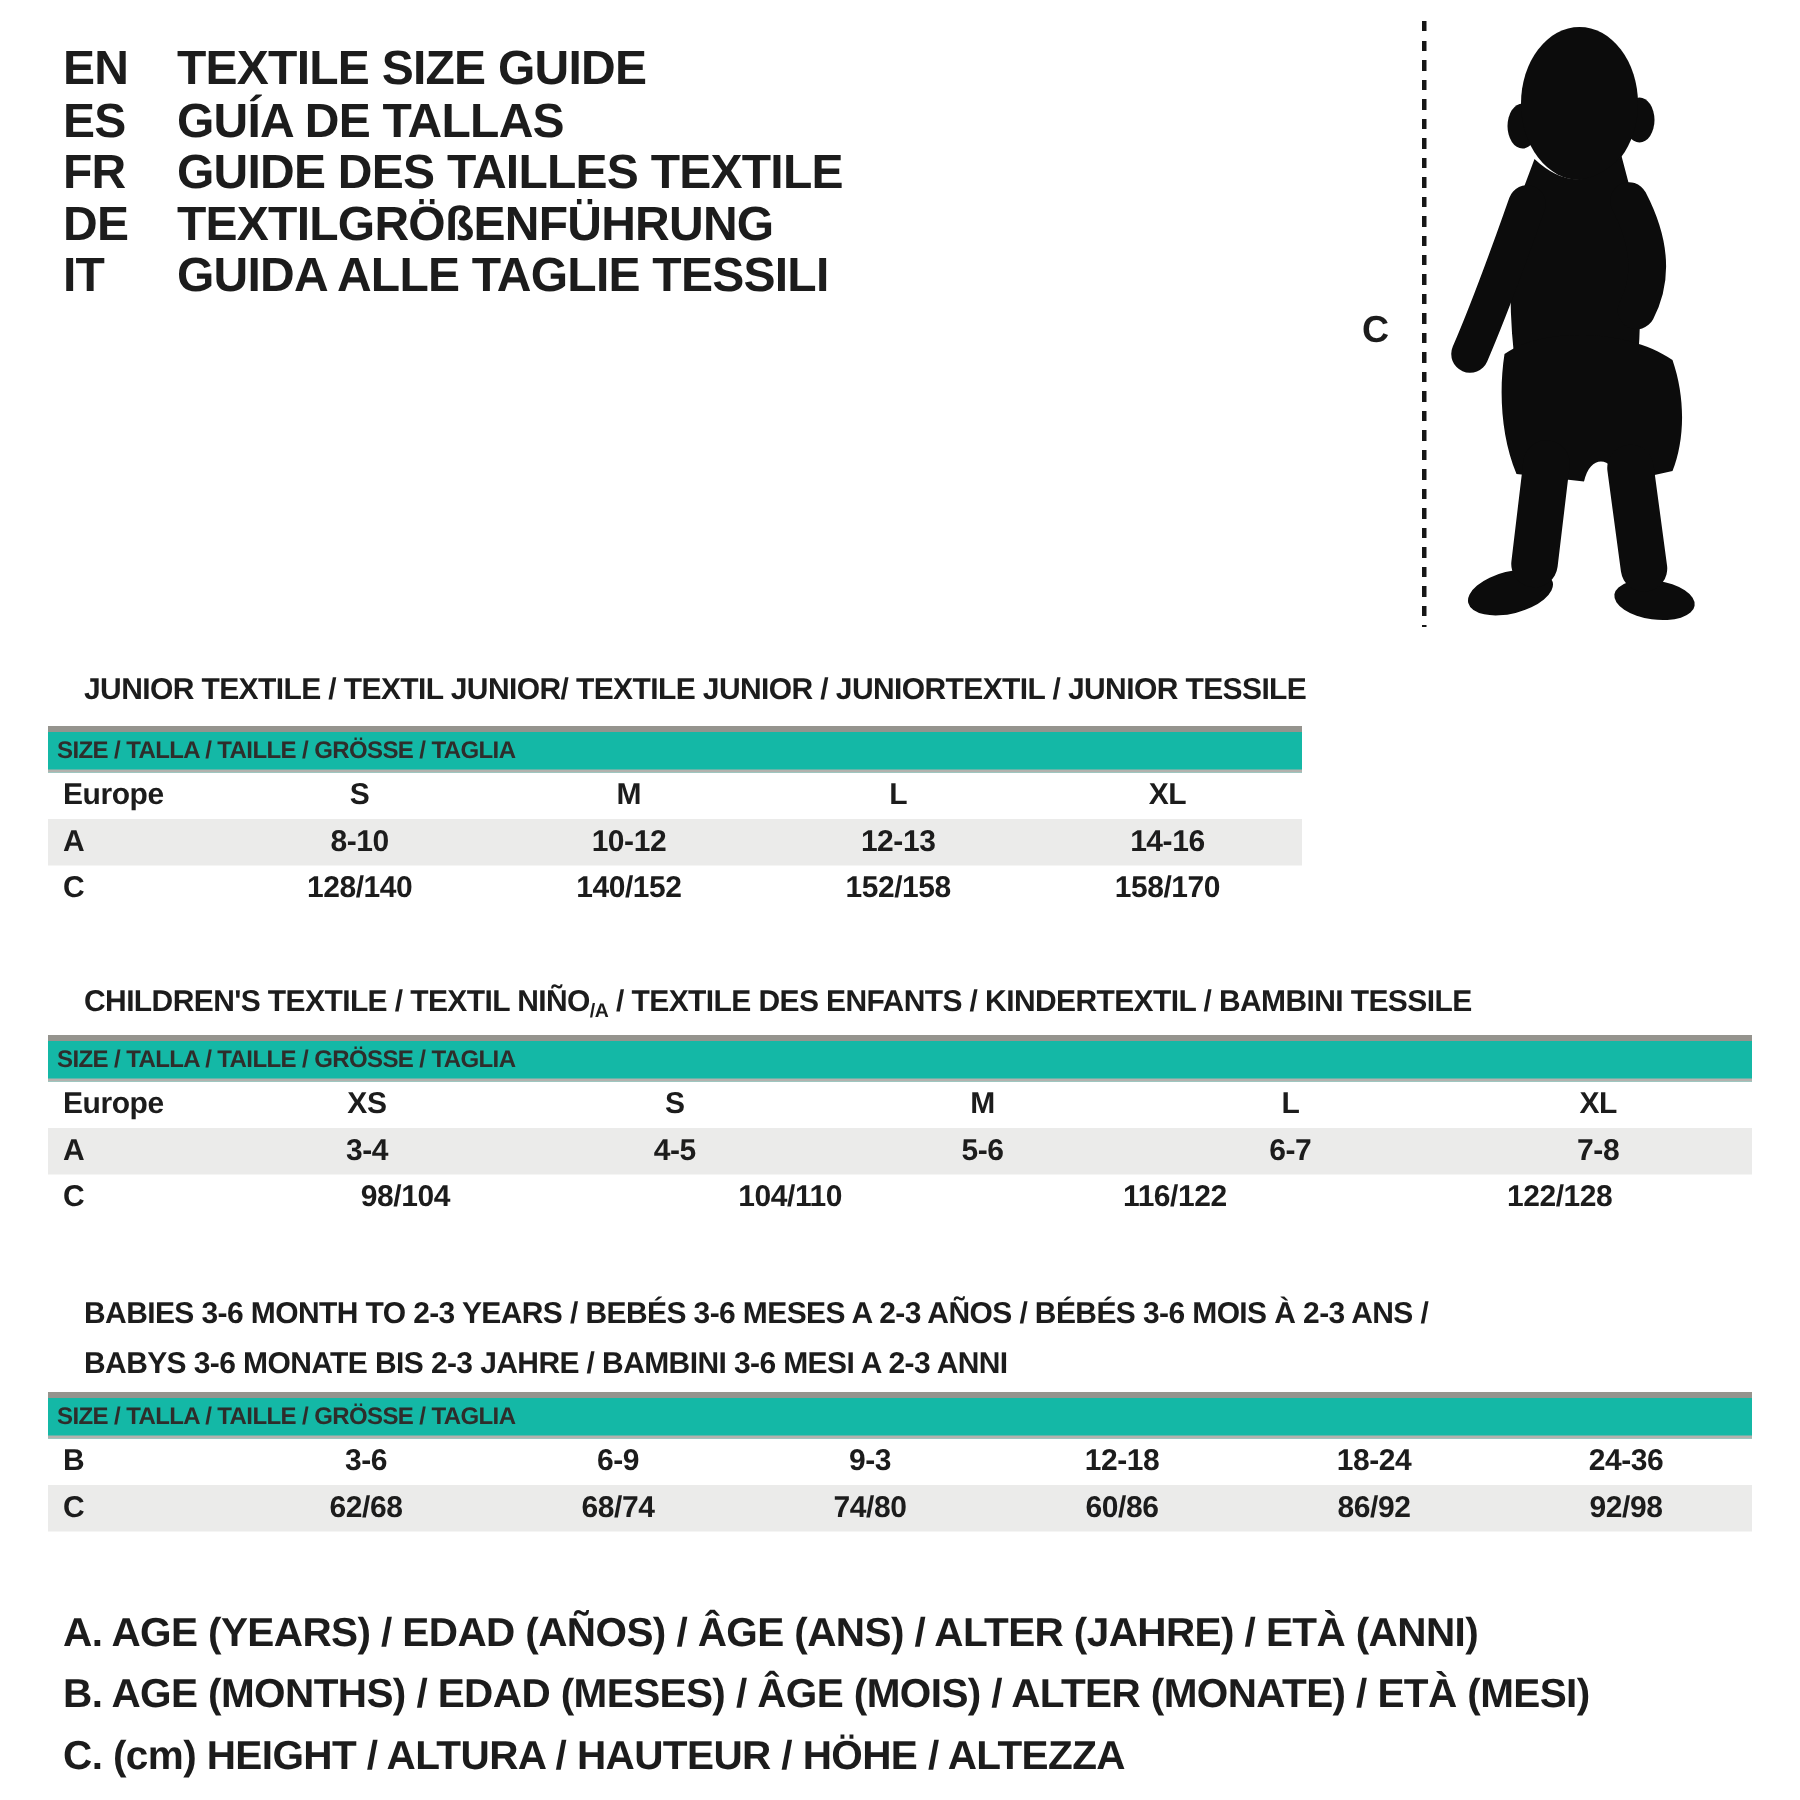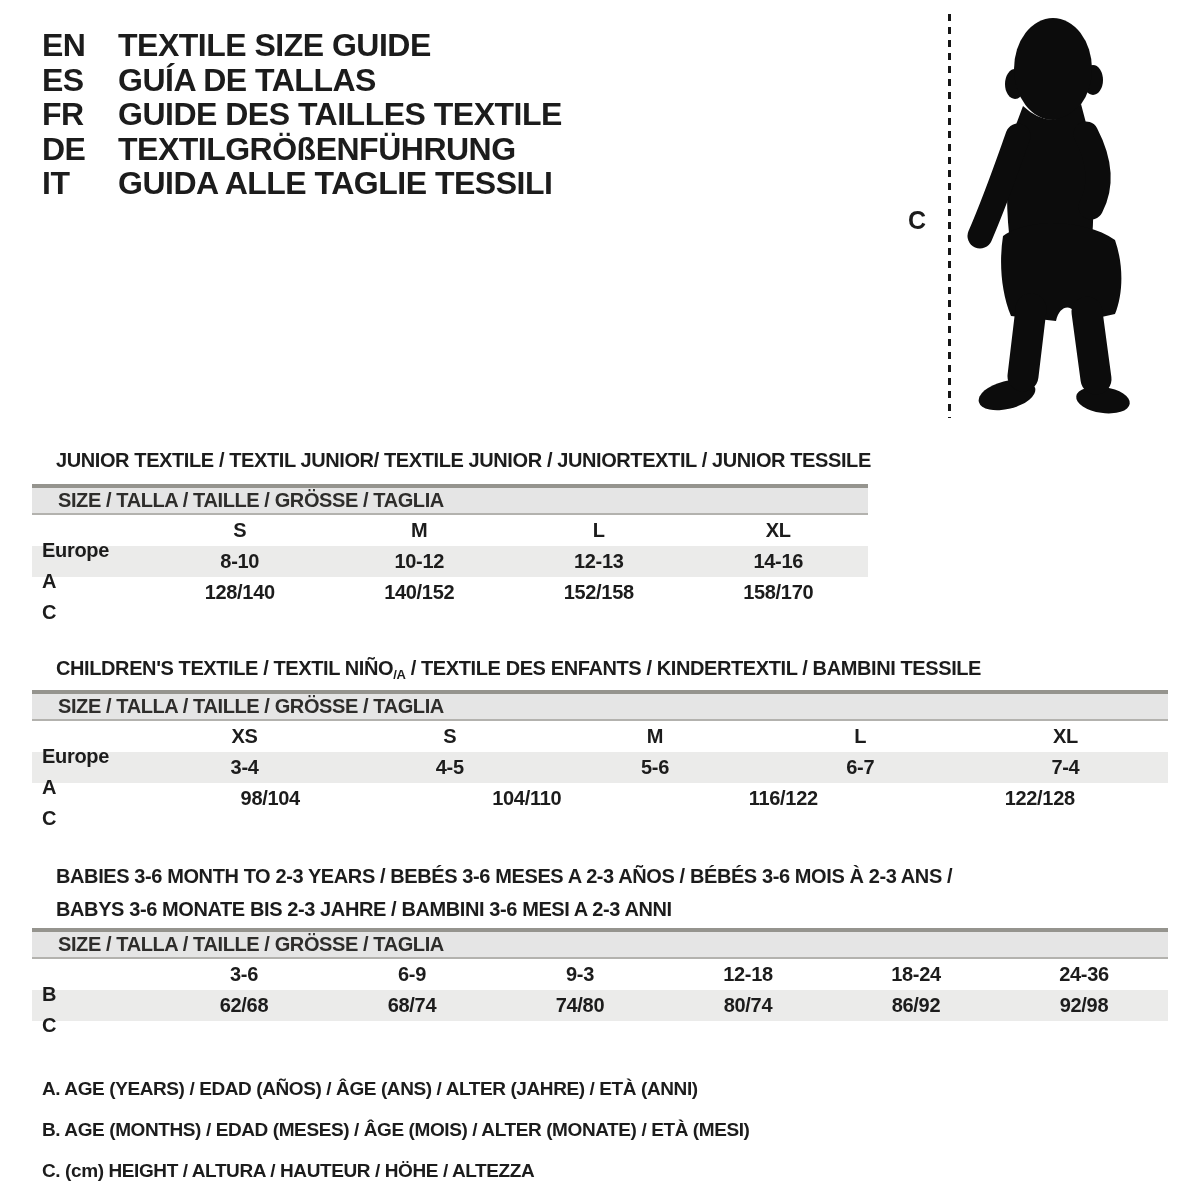--- a/index.html
+++ b/index.html
@@ -20,37 +20,37 @@
   .baby-svg{position:absolute;left:963px;top:14px;width:177px;height:406px;}
   
   .sec-title{
     position:absolute;left:42px;margin:14px;font-size:20px;letter-spacing:-0.4px;
     font-weight:700;white-space:nowrap;line-height:24px;
   }
   .sub-a{font-size:13px;vertical-align:-4px;letter-spacing:-0.3px;}
   
   .size-table{position:absolute;left:32px;}
   .t-head{
-    height:25px;line-height:25px;padding-left:26px;font-size:20px;letter-spacing:-0.4px;
-    color:#2e2d2b;background:#e5e5e5;
+    height:25px;line-height:25px;padding-left:6px;font-size:16px;letter-spacing:-0.4px;
+    color:#2e2d2b;background:#14b8a6;
     border-top:4px solid #95948e;border-bottom:2px solid #b3b2ae;
   }
   .t-row{display:flex;height:31px;line-height:31px;font-size:20px;letter-spacing:-0.3px;}
   .t-row.shaded{background:#ebebea;}
-  .t-label{padding-left:10px;box-sizing:border-box;margin-top:20px;}
+  .t-label{padding-left:10px;box-sizing:border-box;}
   .junior .t-label{width:118px;}
   .childrens .t-label{width:110px;}
   .babies .t-label{width:128px;}
   .t-cell{flex:1;text-align:center;}
   .junior{width:836px;top:484px;}
   .childrens{width:1136px;top:690px;}
   .babies{width:1136px;top:928px;}
   
   .legend{position:absolute;left:42px;top:1068px;}
-  .legend-line{height:41px;line-height:41px;font-size:19px;letter-spacing:-0.4px;white-space:nowrap;}
+  .legend-line{height:41px;line-height:41px;font-size:27px;letter-spacing:-0.4px;white-space:nowrap;}
 </style>
 </head>
 <body>
 
 <div class="canvas">
 
   <div class="lang-list">
     <div class="lang-row">
       <span class="lang-code">EN</span>
       <span class="lang-title">TEXTILE SIZE GUIDE</span>
@@ -129,21 +129,21 @@
       <span class="t-cell">M</span>
       <span class="t-cell">L</span>
       <span class="t-cell">XL</span>
     </div>
     <div class="t-row shaded">
       <span class="t-label">A</span>
       <span class="t-cell">3-4</span>
       <span class="t-cell">4-5</span>
       <span class="t-cell">5-6</span>
       <span class="t-cell">6-7</span>
-      <span class="t-cell">7-4</span>
+      <span class="t-cell">7-8</span>
     </div>
     <div class="t-row">
       <span class="t-label">C</span>
       <span class="t-cell">98/104</span>
       <span class="t-cell">104/110</span>
       <span class="t-cell">116/122</span>
       <span class="t-cell">122/128</span>
     </div>
   </div>
 
@@ -158,21 +158,21 @@
       <span class="t-cell">9-3</span>
       <span class="t-cell">12-18</span>
       <span class="t-cell">18-24</span>
       <span class="t-cell">24-36</span>
     </div>
     <div class="t-row shaded">
       <span class="t-label">C</span>
       <span class="t-cell">62/68</span>
       <span class="t-cell">68/74</span>
       <span class="t-cell">74/80</span>
-      <span class="t-cell">80/74</span>
+      <span class="t-cell">60/86</span>
       <span class="t-cell">86/92</span>
       <span class="t-cell">92/98</span>
     </div>
   </div>
 
   <div class="legend">
     <div class="legend-line">A. AGE (YEARS) / EDAD (AÑOS) / ÂGE (ANS) / ALTER (JAHRE) / ETÀ (ANNI)</div>
     <div class="legend-line">B. AGE (MONTHS) / EDAD (MESES) / ÂGE (MOIS) / ALTER (MONATE) / ETÀ (MESI)</div>
     <div class="legend-line">C. (cm) HEIGHT / ALTURA / HAUTEUR / HÖHE / ALTEZZA</div>
   </div>

